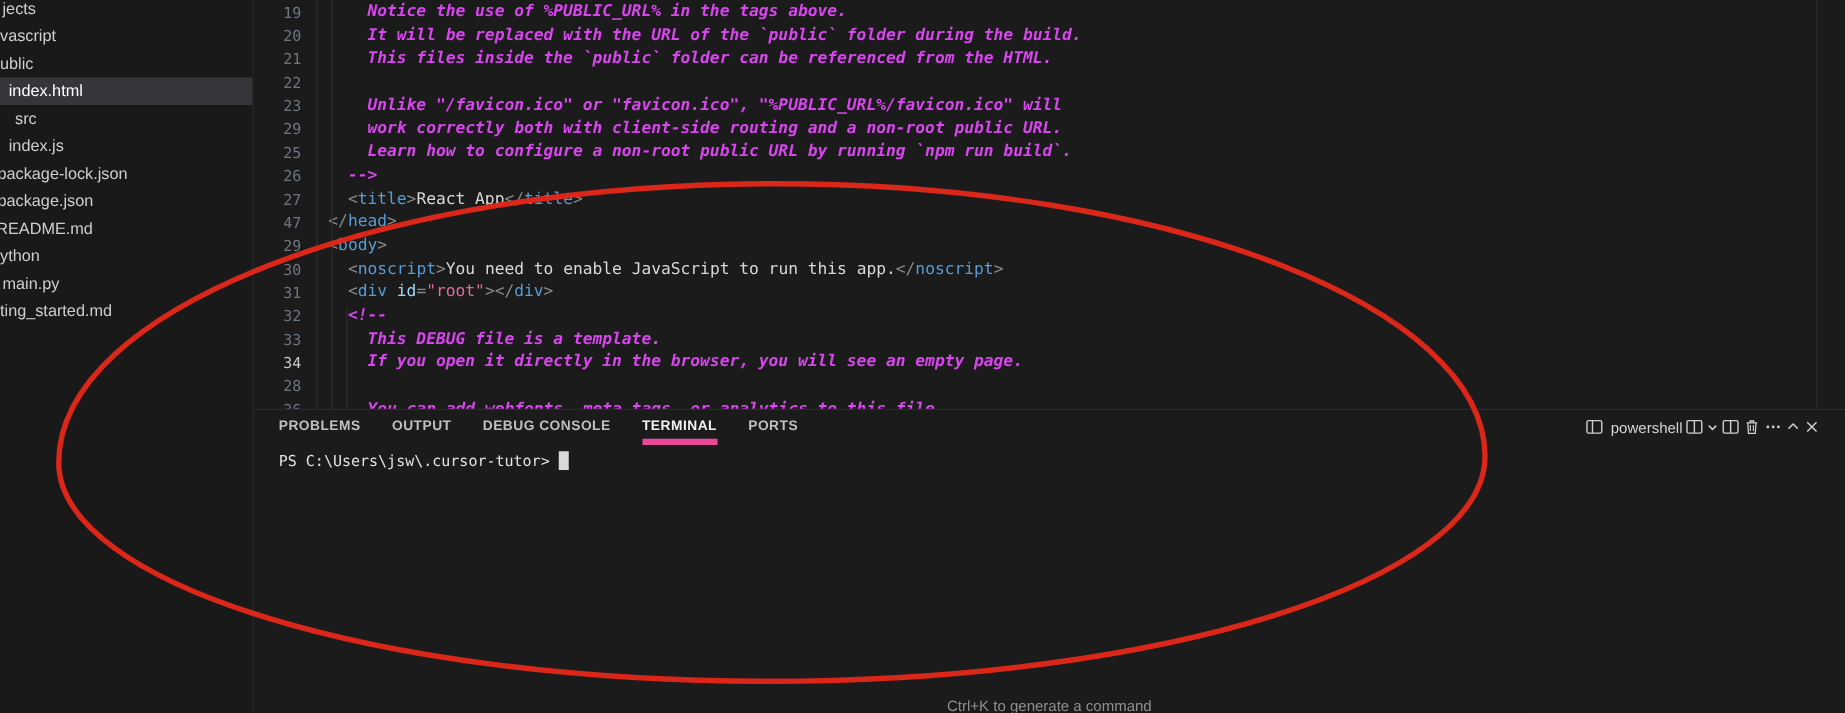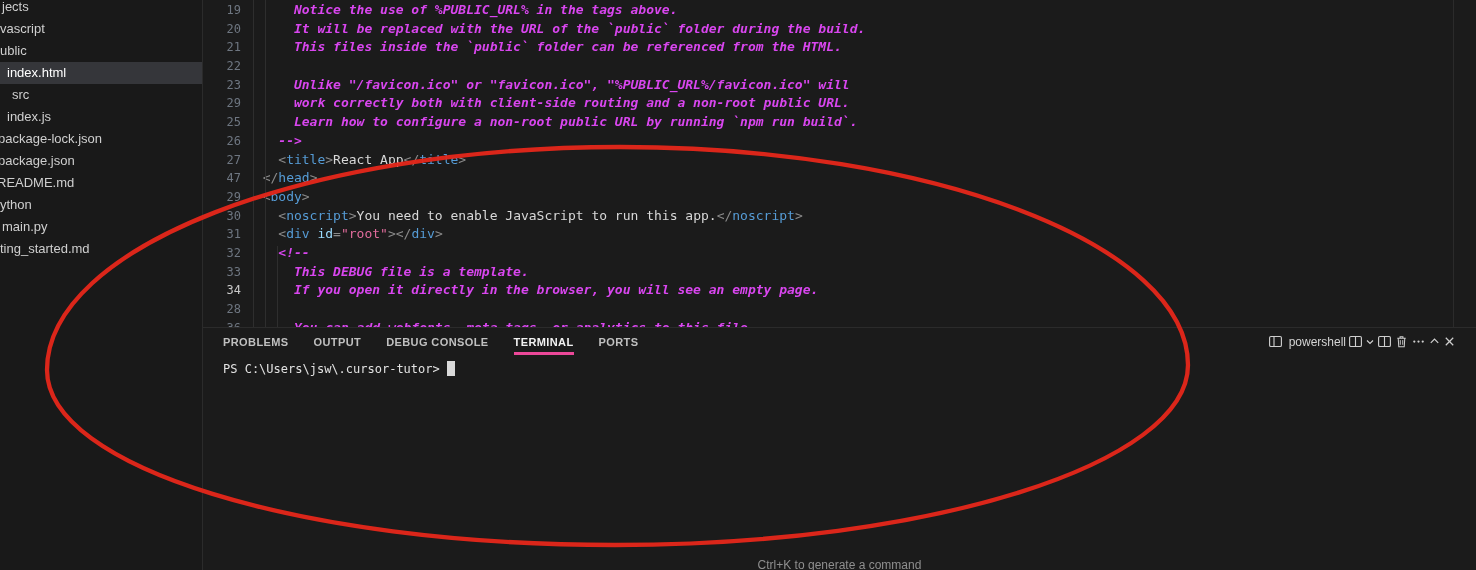--- a/index.html
+++ b/index.html
@@ -58,21 +58,21 @@
   .panel-header{
     height:27px;display:flex;align-items:center;justify-content:space-between;
     padding:0 20px 0 20px;
   }
   .tabs{display:flex;gap:25px;}
   .tab{
     font-size:11px;font-weight:700;letter-spacing:.4px;color:#c0c0c0;
     text-transform:uppercase;padding:7px 0 4px 0;border-bottom:1px solid transparent;
     cursor:pointer;
   }
-  .tab.active{color:#f2f2f2;border-bottom:3px solid #ec4899;}
+  .tab.active{color:#f2f2f2;border-bottom:5px solid #ec4899;}
   .actions{display:flex;align-items:center;gap:2px;color:#cfcfcf;}
   .shell-entry{display:flex;align-items:center;gap:6px;cursor:pointer;}
   .shell-label{font-size:12px;color:#d4d4d4;}
   .icon-btn{display:flex;align-items:center;cursor:pointer;}
   .icon-btn svg{display:block;}
   .icon-pair{display:flex;align-items:center;gap:2px;cursor:pointer;}
 
   .term-body{
     padding:6px 0 0 20px;
     font-family:"DejaVu Sans Mono","Liberation Mono",monospace;

